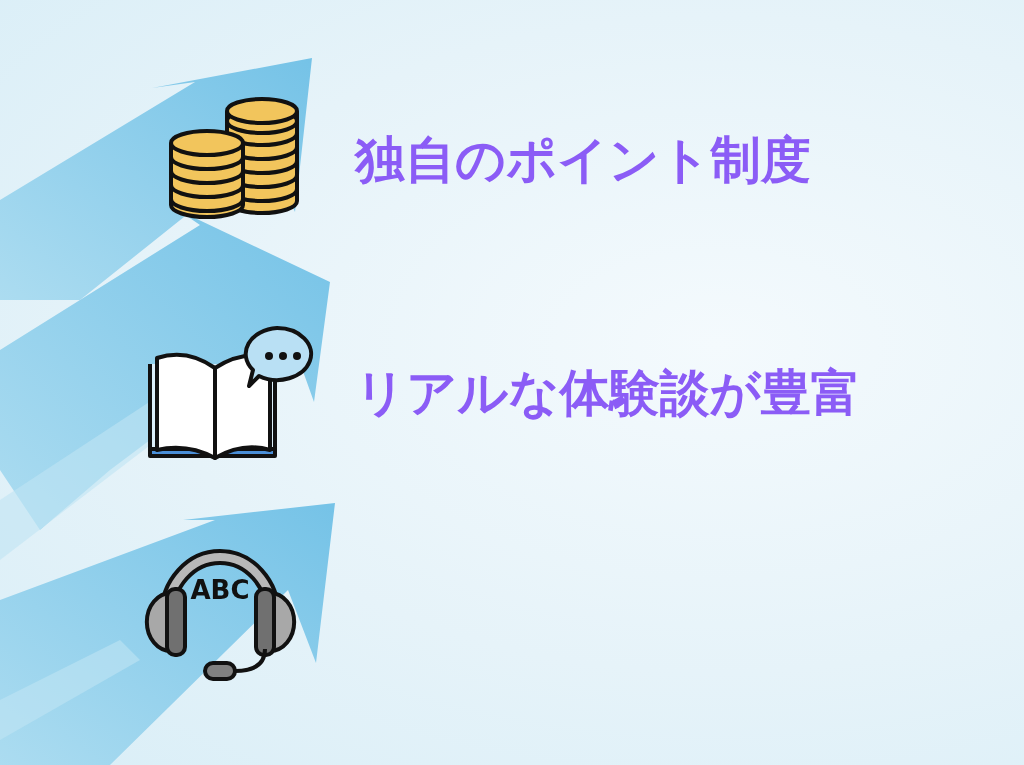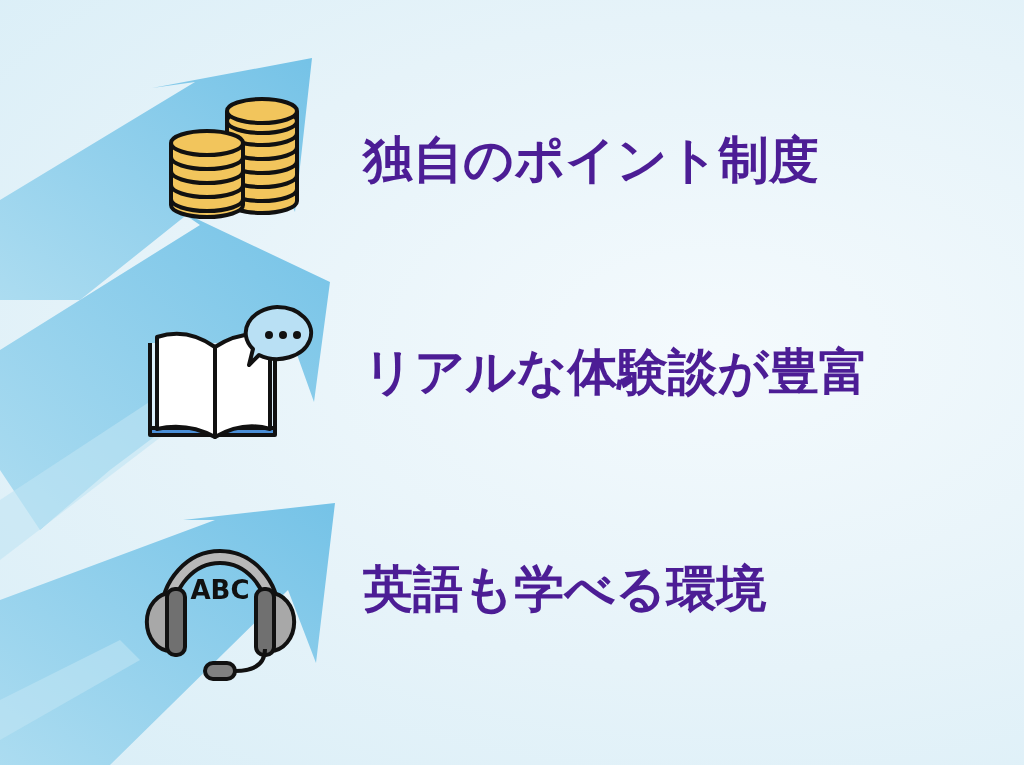--- a/index.html
+++ b/index.html
@@ -6,22 +6,22 @@
   body {
     width: 1024px; height: 765px; overflow: hidden; position: relative;
     background: radial-gradient(ellipse at 70% 45%, #f4fafd 0%, #e6f3f9 55%, #d9eef7 100%);
     font-family: "DejaVu Sans", "Liberation Sans", sans-serif;
   }
   .bg { position: absolute; left: 0; top: 0; width: 1024px; height: 765px; }
   .item { position: absolute; left: 0; width: 1024px; height: 200px; }
   .icon { position: absolute; }
   .label {
     position: absolute; left: 355px;
-    font-size: 50px; font-weight: bold; color: #4c1d95; letter-spacing: 0px;
-    white-space: nowrap; line-height: 1; margin-left: 8px;
+    font-size: 50px; font-weight: bold; color: #8b5cf6; letter-spacing: 0px;
+    white-space: nowrap; line-height: 1;
   }
 </style>
 </head>
 <body>
 
 <svg class="bg" viewBox="0 0 1024 765">
   <defs>
     <linearGradient id="ag" x1="0" y1="1" x2="1" y2="0">
       <stop offset="0" stop-color="#a9dbf0"></stop>
       <stop offset="1" stop-color="#6fc0e6"></stop>
@@ -61,21 +61,21 @@
       <ellipse cx="42" cy="50" rx="36" ry="12"></ellipse>
       <path d="M6,64 a36,12 0 0 0 72,0" fill="none"></path>
       <path d="M6,78 a36,12 0 0 0 72,0" fill="none"></path>
       <path d="M6,92 a36,12 0 0 0 72,0" fill="none"></path>
       <path d="M6,106 a36,12 0 0 0 72,0" fill="none"></path>
     </g>
   </svg>
   <div class="label" style="top:80px;">独自のポイント制度</div>
 </div>
 
-<div class="item" style="top:267px;">
+<div class="item" style="top:288px;">
   <svg class="icon" style="left:145px; top:28px;" width="175" height="150" viewBox="0 0 175 150">
     <g stroke="#111" stroke-width="4" stroke-linejoin="round">
 
       <path d="M5,130 h125 v10 h-125 z" fill="#4a8fd8"></path>
       <path d="M5,48 v85 h125 v-85" fill="#dbeffa"></path>
 
       <path d="M12,42 q30,-10 58,10 v90 q-28,-15 -58,-8 z" fill="#fff"></path>
       <path d="M70,52 q28,-18 55,-10 v92 q-27,-8 -55,8 z" fill="#fff"></path>
 
       <path d="M132,12 a34,26 0 1 1 -18,48 l-10,10 l4,-16 a34,26 0 0 1 24,-42 z" fill="#b9e0f4"></path>
@@ -99,14 +99,13 @@
       <rect x="24" y="68" width="18" height="66" rx="8" fill="#707070"></rect>
 
       <path d="M127,72 a20,24 0 0 1 0,58 z" fill="#a8a8a8"></path>
       <rect x="113" y="68" width="18" height="66" rx="8" fill="#707070"></rect>
 
       <path d="M122,128 q0,22 -30,22 h-10" fill="none"></path>
       <rect x="62" y="142" width="30" height="16" rx="8" fill="#808080"></rect>
     </g>
     <text x="77" y="78" text-anchor="middle" font-family="DejaVu Sans, sans-serif" font-weight="bold" font-size="26" fill="#111">ABC</text>
   </svg>
-  <div class="label" style="top:58px;">英語も学べる環境</div>
 </div>
 
 </body></html>

